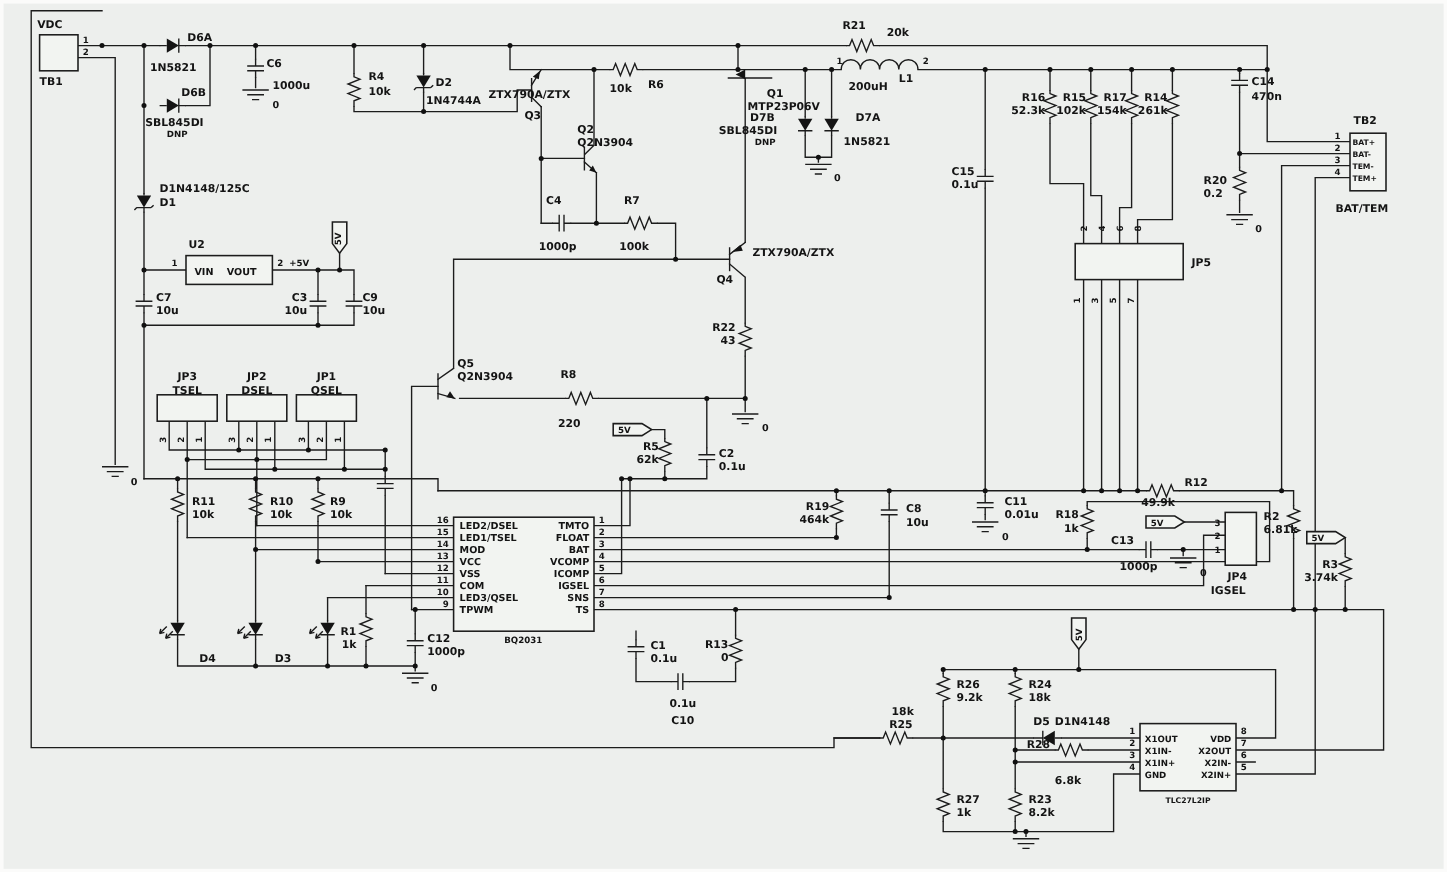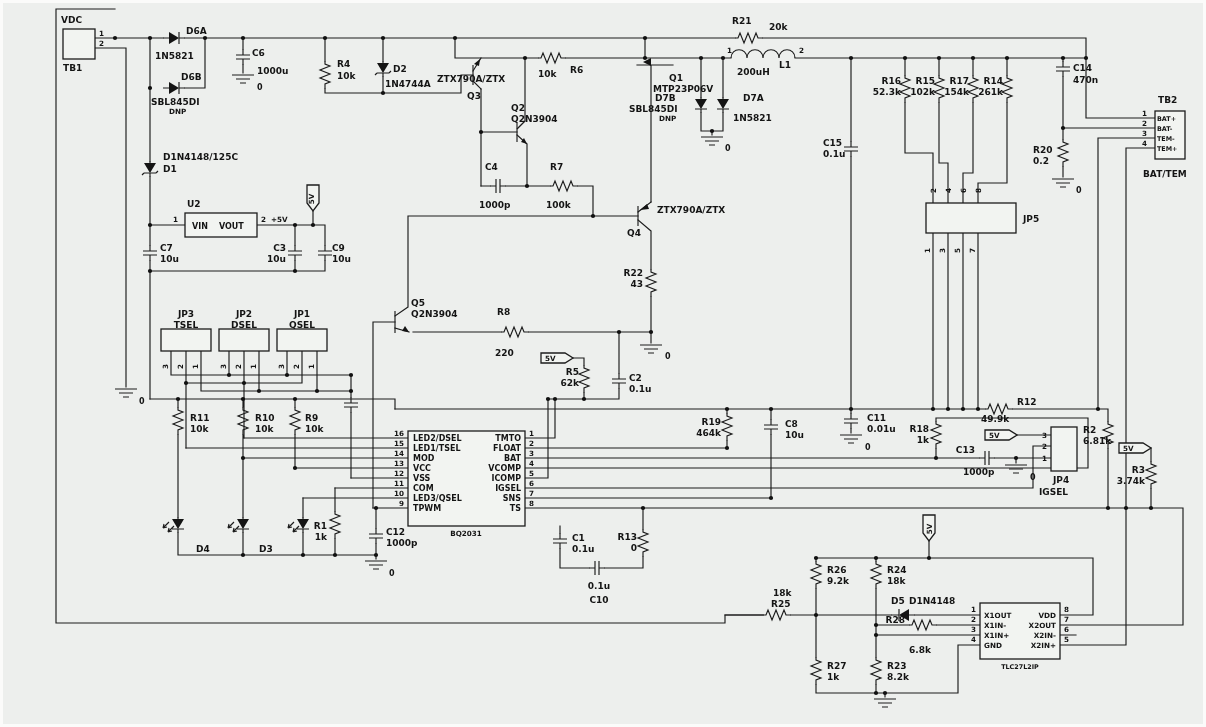--- a/index.html
+++ b/index.html
@@ -1,16 +1,16 @@
 <!DOCTYPE html>
 <html><head>
 <meta charset="utf-8">
 <style>
   html,body{margin:0;padding:0;background:#f6f7f5;}
-  #stage{width:1206px;height:727px;background:#edefed;position:relative;border:3px solid #fbfbfa;box-sizing:border-box;padding-left:30px;}
+  #stage{width:1206px;height:727px;background:#edefed;position:relative;border:3px solid #fbfbfa;box-sizing:border-box;}
   svg{display:block}
   .w{stroke:#1c1c1c;stroke-width:1.15;fill:none;stroke-linecap:square}
   .sym{stroke:#1c1c1c;stroke-width:1.15;fill:none}
   .fil{fill:#141414;stroke:none}
   .dot{stroke:#111;stroke-width:4.2;stroke-linecap:round;fill:none}
   .box{fill:#f2f4f1;stroke:#1c1c1c;stroke-width:1.3}
   .t{font-family:"DejaVu Sans",sans-serif;font-size:9px;font-weight:700;fill:#141414}
   .s7{font-size:7.2px}.s8{font-size:8px}.s65{font-size:6.4px}
   .e{text-anchor:end}.m{text-anchor:middle}
 </style>

